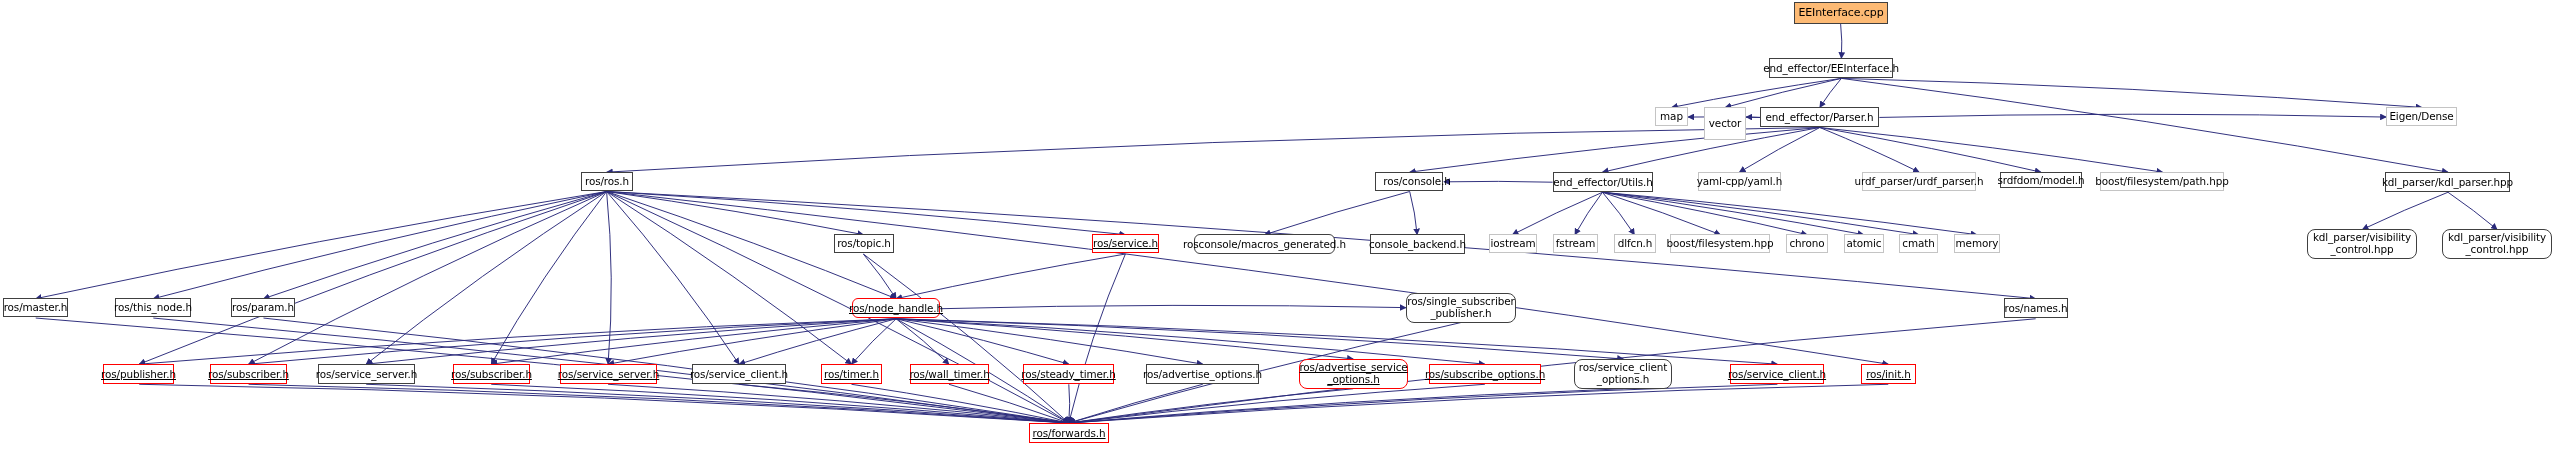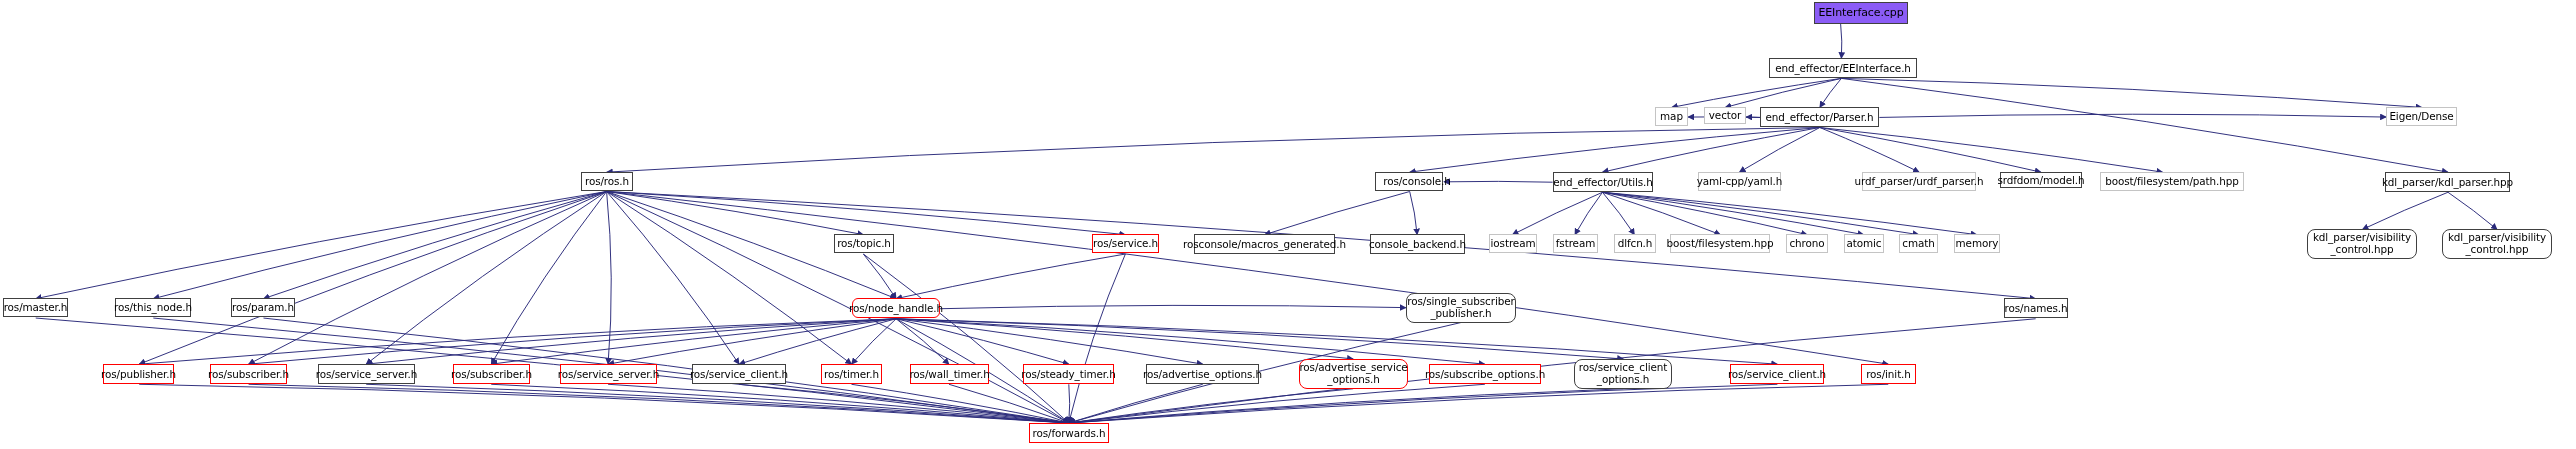--- a/index.html
+++ b/index.html
@@ -22,27 +22,26 @@
     font-size:10.4px;
     line-height:1.05;
     color:#000000;
     background:#ffffff;
     border:0.7px solid #c0c0c0;
     white-space:pre;
     letter-spacing:-0.1px;
     z-index:5;
   }
   .node.root{
-    background:#8b5cf6;
+    background:#fdba74;
     border:0.7px solid #404040;
     font-size:11px;
-    margin-left:20px;
   }
   .node.dark{ border:0.7px solid #404040; }
-  .node.red{ border:0.7px solid #ff0000; }
+  .node.red{ border:0.7px solid #ff0000;text-decoration:underline; }
   .node.light{ border:0.7px solid #c4c4c4; }
   .node.two-line{ line-height:1.12;border-radius:8px; }
 </style>
 </head>
 <body>
 
 <div id="canvas">
   <svg id="edges" xmlns="http://www.w3.org/2000/svg" viewBox="0 0 3461 604" width="2576" height="450">
     <defs>
       <marker id="arrow" viewBox="0 0 10 10" refX="9" refY="5" markerWidth="7" markerHeight="7" orient="auto-start-reverse">
@@ -132,36 +131,36 @@
         <path d="M 2181 522 Q 1806.8976823375478 536.06 1436 568" fill="none" stroke="#2a2a7a" stroke-width="1.3" marker-end="url(#arrow)"></path>
         <path d="M 2388 516 Q 1910.5819457725268 530.576 1436 568" fill="none" stroke="#2a2a7a" stroke-width="1.3" marker-end="url(#arrow)"></path>
         <path d="M 2537 516 Q 1985.2733927370425 528.788 1436 568" fill="none" stroke="#2a2a7a" stroke-width="1.3" marker-end="url(#arrow)"></path>
         <path d="M 48 427 Q 744.6276869462693 480.844 1436 568" fill="none" stroke="#2a2a7a" stroke-width="1.3" marker-end="url(#arrow)"></path>
         <path d="M 206 427 Q 823.9610954464928 482.74 1436 568" fill="none" stroke="#2a2a7a" stroke-width="1.3" marker-end="url(#arrow)"></path>
         <path d="M 354 427 Q 898.3597627412937 484.516 1436 568" fill="none" stroke="#2a2a7a" stroke-width="1.3" marker-end="url(#arrow)"></path>
       </g>
   </svg>
   <div id="node-layer">
       <div class="node root" style="left: 1794px; top: 1.5px; width: 94px; height: 22px;">EEInterface.cpp</div>
-      <div class="node dark" style="left: 1769px; top: 58px; width: 148px; height: 20px;">end_effector/EEInterface.h</div>
+      <div class="node dark" style="left: 1769px; top: 58px; width: 124px; height: 20px;">end_effector/EEInterface.h</div>
       <div class="node light" style="left: 1655px; top: 107px; width: 33px; height: 19.4px;">map</div>
-      <div class="node light" style="left: 1704px; top: 107px; width: 42px; height: 17px;">vector</div>
+      <div class="node light" style="left: 1704px; top: 107px; width: 42px; height: 33px;">vector</div>
       <div class="node dark" style="left: 1760px; top: 107px; width: 119px; height: 20px;">end_effector/Parser.h</div>
       <div class="node light" style="left: 2386px; top: 107px; width: 71px; height: 19.4px;">Eigen/Dense</div>
       <div class="node dark" style="left: 581px; top: 172px; width: 52px; height: 19.4px;">ros/ros.h</div>
       <div class="node dark" style="left: 1375px; top: 172px; width: 68px; height: 19.4px; padding-left: 16px;">ros/console.h</div>
       <div class="node dark" style="left: 1553px; top: 172px; width: 100px; height: 20px;">end_effector/Utils.h</div>
       <div class="node light" style="left: 1698px; top: 172px; width: 83px; height: 19.4px;">yaml-cpp/yaml.h</div>
       <div class="node light" style="left: 1862px; top: 172px; width: 114px; height: 19.4px;">urdf_parser/urdf_parser.h</div>
       <div class="node dark" style="left: 2000px; top: 172px; width: 82px; height: 16px;">srdfdom/model.h</div>
-      <div class="node light" style="left: 2100px; top: 172px; width: 144px; height: 19.4px;">boost/filesystem/path.hpp</div>
+      <div class="node light" style="left: 2100px; top: 172px; width: 124px; height: 19.4px;">boost/filesystem/path.hpp</div>
       <div class="node dark" style="left: 2385px; top: 172px; width: 125px; height: 20px;">kdl_parser/kdl_parser.hpp</div>
       <div class="node dark" style="left: 834px; top: 234px; width: 60px; height: 19.4px;">ros/topic.h</div>
       <div class="node red" style="left: 1092px; top: 234px; width: 67px; height: 19.4px;">ros/service.h</div>
-      <div class="node dark" style="left: 1194px; top: 234px; width: 141px; height: 20px;">rosconsole/macros_generated.h</div>
+      <div class="node dark" style="left: 1194px; top: 234px; width: 141px; height: 20px; border-radius: 6px;">rosconsole/macros_generated.h</div>
       <div class="node dark" style="left: 1370px; top: 234px; width: 95px; height: 20px;">console_backend.h</div>
       <div class="node light" style="left: 1489px; top: 234px; width: 48px; height: 19.4px;">iostream</div>
       <div class="node light" style="left: 1553px; top: 234px; width: 45px; height: 19.4px;">fstream</div>
       <div class="node light" style="left: 1614px; top: 234px; width: 42px; height: 19.4px;">dlfcn.h</div>
       <div class="node light" style="left: 1670px; top: 234px; width: 100px; height: 19.4px;">boost/filesystem.hpp</div>
       <div class="node light" style="left: 1786px; top: 234px; width: 42px; height: 19.4px;">chrono</div>
       <div class="node light" style="left: 1844px; top: 234px; width: 40px; height: 19.4px;">atomic</div>
       <div class="node light" style="left: 1899px; top: 234px; width: 39px; height: 19.4px;">cmath</div>
       <div class="node light" style="left: 1954px; top: 234px; width: 46px; height: 19.4px;">memory</div>
       <div class="node dark two-line" style="left: 2307px; top: 229px; width: 110px; height: 30px;">kdl_parser/visibility

